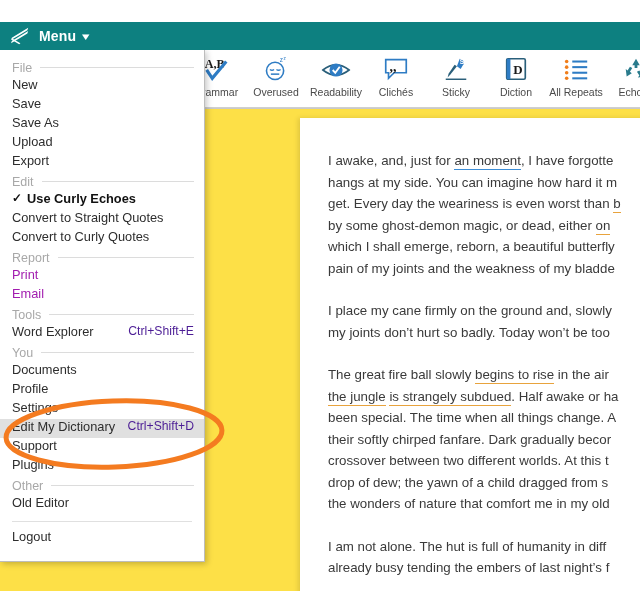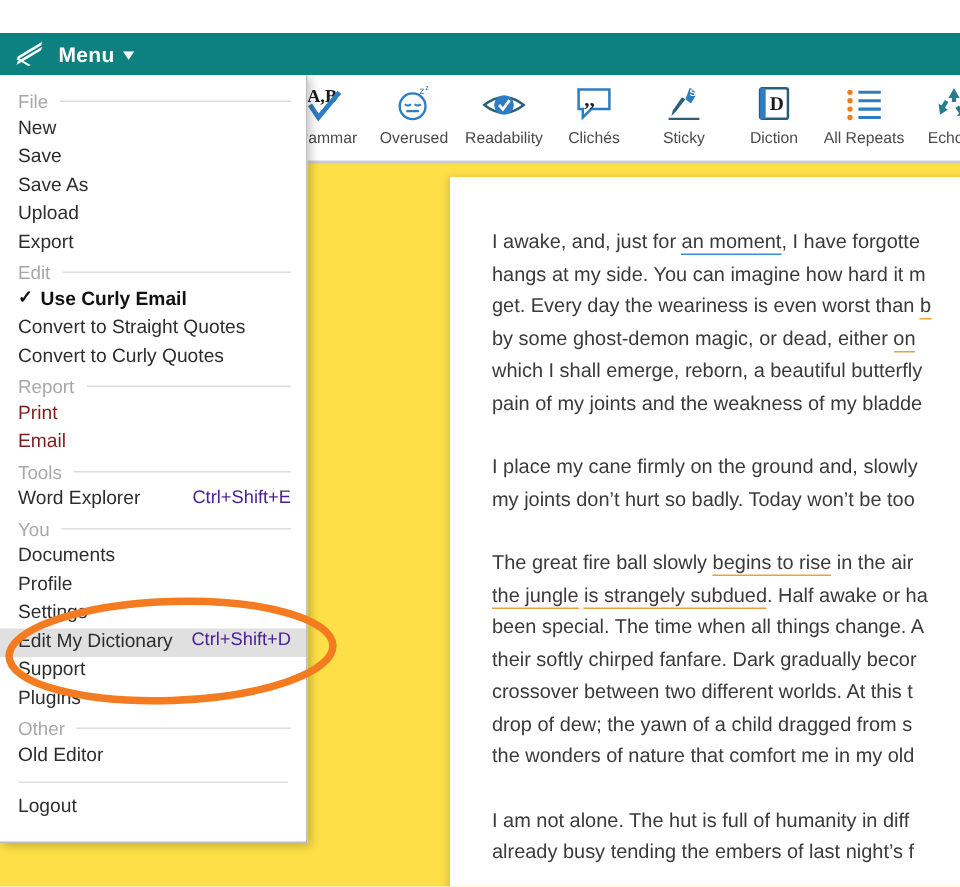--- a/index.html
+++ b/index.html
@@ -116,21 +116,21 @@
     display: flex; align-items: flex-start;
     height: 19px; padding: 0 10px 0 12px;
     color: #2d2d2d; font-size: 12.8px;
     cursor: default;
     white-space: nowrap;
   }
   .m-item .m-text { flex: none; }
   .m-item .m-accel {
     margin-left: auto; color: #4c1d95; font-size: 12.2px;
   }
-  .m-item.disabled { color: #7f1d1d; }
+  .m-item.disabled { color: #a21caf; }
   .m-item.checked { font-weight: bold; color: #111; }
   .m-item.checked .m-check { margin-right: 5px; font-size: 12px; }
   .m-item.highlight { background: #e0e0e0; }
   .m-divider {
     height: 1px; background: #e0e0e0;
     margin: 7px 12px 7px 12px;
   }
 
   
   .annot {
@@ -315,21 +315,21 @@
       </div>
       <div class="m-item">
         <span class="m-text">Export</span>
       </div>
       <div class="m-group">
         <span class="g-label">Edit</span>
         <span class="g-rule"></span>
       </div>
       <div class="m-item checked">
         <span class="m-check">✓</span>
-        <span class="m-text">Use Curly Email</span>
+        <span class="m-text">Use Curly Echoes</span>
       </div>
       <div class="m-item">
         <span class="m-text">Convert to Straight Quotes</span>
       </div>
       <div class="m-item">
         <span class="m-text">Convert to Curly Quotes</span>
       </div>
       <div class="m-group">
         <span class="g-label">Report</span>
         <span class="g-rule"></span>

